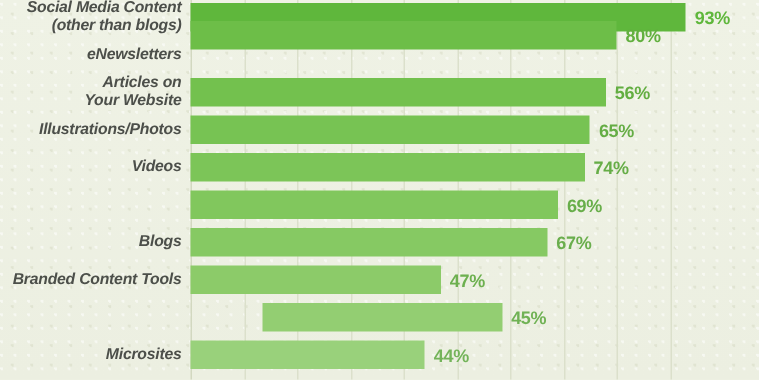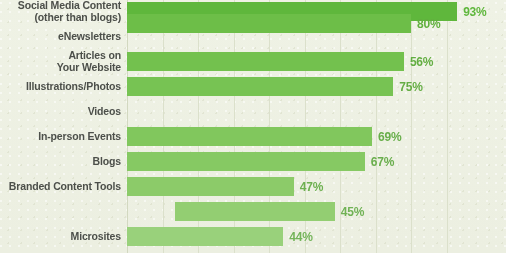--- a/index.html
+++ b/index.html
@@ -80,20 +80,21 @@
     white-space: nowrap;
   }
 
   
   #labels {
     position: absolute;
     left: 0;
     top: 0;
     width: 121px;
     height: 253px;
+    font-style: italic;
   }
   .cat-label {
     position: absolute;
     right: 0;
     width: 121px;
     text-align: right;
     font-size: 10.5px;
     font-weight: bold;
     color: #4c4f4a;
     line-height: 11.5px;
@@ -107,21 +108,20 @@
 <div id="chart-root">
 
   <div id="labels">
       <div class="cat-label" style="top: 0px;">Social Media Content
 (other than blogs)</div>
       <div class="cat-label" style="top: 30.75px;">eNewsletters</div>
       <div class="cat-label" style="top: 50px;">Articles on
 Your Website</div>
       <div class="cat-label" style="top: 105.75px;">Videos</div>
       <div class="cat-label" style="top: 80.75px;">Illustrations/Photos</div>
-      <div class="cat-label" style="top: 130.75px;">In-person Events</div>
       <div class="cat-label" style="top: 155.75px;">Blogs</div>
       <div class="cat-label" style="top: 180.75px;">Branded Content Tools</div>
       <div class="cat-label" style="top: 230.75px; padding-left: 11px;">Microsites</div>
     </div>
 
   <div id="plot-area">
     <div id="gridlines">
         <div class="gridline axis0" style="left: 0px;"></div>
         <div class="gridline" style="left: 36px;"></div>
         <div class="gridline" style="left: 71px;"></div>
@@ -141,21 +141,25 @@
         <div class="bar-row" style="top: 14px;">
           <div class="bar" style="width: 284px; background: rgb(109, 190, 72);"></div>
           <span class="bar-value" style="left: 290px; color: rgb(98, 176, 63);">80%</span>
         </div>
         <div class="bar-row" style="top: 52px;">
           <div class="bar" style="width: 276.9px; background: rgb(115, 193, 78);"></div>
           <span class="bar-value" style="left: 282.9px; color: rgb(99, 174, 66);">56%</span>
         </div>
         <div class="bar-row" style="top: 77px;">
           <div class="bar" style="width: 266.25px; background: rgb(119, 195, 83);"></div>
-          <span class="bar-value" style="left: 272.25px; color: rgb(101, 173, 69);">75%</span>
+          <span class="bar-value" style="left: 272.25px; color: rgb(101, 173, 69);">65%</span>
+        </div>
+        <div class="bar-row" style="top: 102px;">
+          <div class="bar" style="width: 262.7px; background: rgb(124, 197, 88);"></div>
+          <span class="bar-value" style="left: 268.7px; color: rgb(102, 173, 71);">74%</span>
         </div>
         <div class="bar-row" style="top: 127px; padding-left: 36px;">
           <div class="bar" style="width: 244.95px; background: rgb(129, 199, 93);"></div>
           <span class="bar-value" style="left: 250.95px; color: rgb(104, 174, 74);">69%</span>
         </div>
         <div class="bar-row" style="top: 152px;">
           <div class="bar" style="width: 237.85px; background: rgb(134, 201, 99);"></div>
           <span class="bar-value" style="left: 243.85px; color: rgb(106, 174, 77);">67%</span>
         </div>
         <div class="bar-row" style="top: 177px;">

